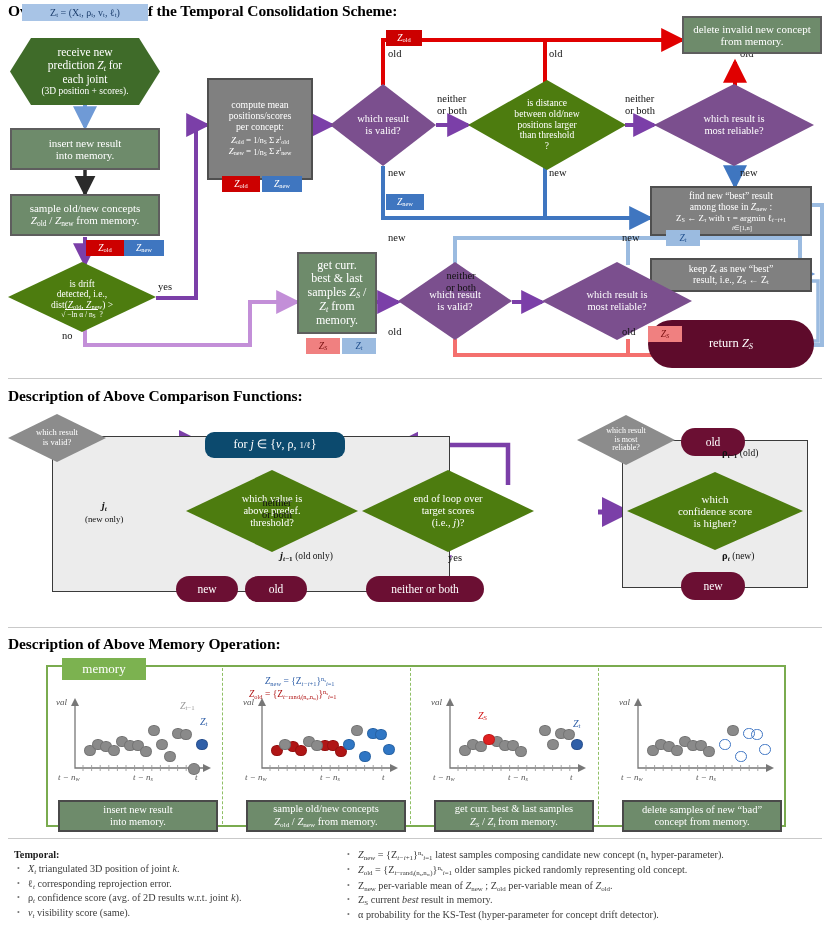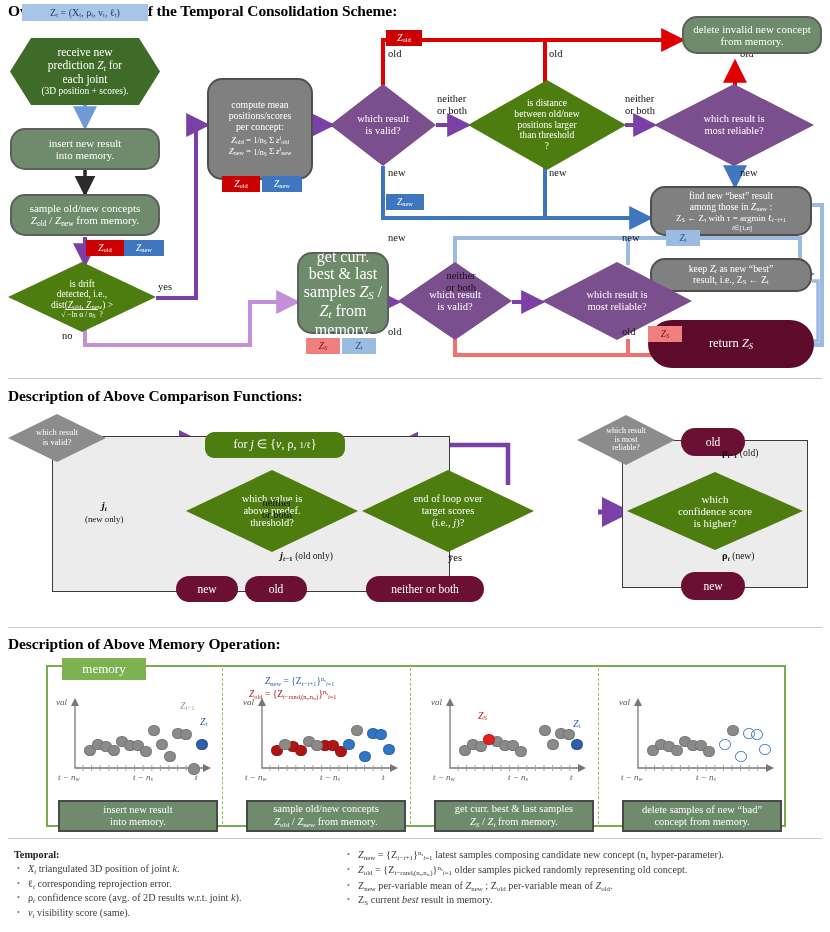--- a/index.html
+++ b/index.html
@@ -4,32 +4,32 @@
 <style>
   html,body{margin:0;padding:0;background:#ffffff;}
   body{width:830px;height:932px;position:relative;
        font-family:"Liberation Serif",serif;color:#1a1a1a;overflow:hidden;}
   .sec-title{position:absolute;font-family:"Liberation Serif",serif;font-weight:bold;
              font-size:15.5px;color:#000;letter-spacing:-0.1px;white-space:nowrap;}
   .hr{position:absolute;left:8px;width:814px;height:1px;background:#c9c9c9;}
 
   
   .node{position:absolute;box-sizing:border-box;display:flex;align-items:center;
-        justify-content:center;text-align:center;line-height:1.12;color:#ffffff;border-radius:15px;}
+        justify-content:center;text-align:center;line-height:1.12;color:#ffffff;}
   .rect{border:2.5px solid #5e5e5e;background:#6e8b6b;font-size:11px;padding:2px 3px;}
   .grayrect{border:2.5px solid #4f4f4f;background:#808080;font-size:10.5px;padding:2px 3px;}
   .hexa{background:#3f6b29;font-size:11.5px;color:#fff;
         clip-path:polygon(14% 0,86% 0,100% 50%,86% 100%,14% 100%,0 50%);}
   .diamond{font-size:10.5px;color:#fff;}
   .dia-purple{background:#7b4f8e;clip-path:polygon(50% 0,100% 50%,50% 100%,0 50%);}
   .dia-gray{background:#4d7c0f;clip-path:polygon(50% 0,100% 50%,50% 100%,0 50%);}
   .dia-purple-b{background:#8c8c8c;clip-path:polygon(50% 0,100% 50%,50% 100%,0 50%);}
   .pill{background:#6b0f33;border-radius:999px;font-size:11.5px;color:#fff;}
   .bigpill{background:#5e0b2b;border-radius:40px;font-size:12.5px;color:#fff;}
-  .bluepill{background:#4d7c0f;border-radius:9px;font-size:12px;color:#fff;}
+  .bluepill{background:#0c4a6e;border-radius:9px;font-size:12px;color:#fff;}
   .chipbox{position:absolute;font-size:9.5px;color:#fff;display:flex;align-items:center;
            justify-content:center;box-sizing:border-box;}
   .chip-red{background:#cc0000;}
   .chip-blue{background:#3f76c0;}
   .chip-lblue{background:#9bbbe0;color:#1f4e8c;}
   .chip-lred{background:#f08080;color:#7a1010;}
   .chip-topblue{background:#a8c4e6;color:#1d3f6e;}
   .lbl{position:absolute;font-size:10.5px;color:#111;line-height:1.05;white-space:nowrap;}
   .panelbox{position:absolute;box-sizing:border-box;border:1.5px solid #3a3a3a;background:#ececec;}
   .memframe{position:absolute;box-sizing:border-box;border:2px solid #7aab4f;background:#fff;}
@@ -239,21 +239,21 @@
 </div>
 
 <div class="node grayrect" style="left:650px;top:258px;width:162px;height:34px;font-size:9.8px;">
   <span>keep <i>Z<sub>t</sub></i> as new “best”<br>result, i.e., Z<sub>S</sub> ← Z<sub>t</sub></span>
   </div>
 
 <div class="node bigpill" style="left:648px;top:320px;width:166px;height:48px;">
   <span>return <i>Z<sub>S</sub></i></span>
   </div>
 
-<div class="node rect" style="left:297px;top:252px;width:92px;height:82px;font-size:16px;">
+<div class="node rect" style="left:297px;top:252px;width:80px;height:82px;font-size:12px;">
   <span>get curr.<br>best &amp; last<br>samples <i>Z<sub>S</sub></i> /<br><i>Z<sub>t</sub></i> from<br>memory.</span>
   </div>
 <div class="chipbox chip-lred" style="left:306px;top:338px;width:34px;height:16px;">
   <span><i>Z<sub>S</sub></i></span>
   </div>
 <div class="chipbox chip-lblue" style="left:342px;top:338px;width:34px;height:16px;">
   <span><i>Z<sub>t</sub></i></span>
   </div>
 
 <div class="node diamond dia-purple" style="left:398px;top:262px;width:114px;height:78px;">
@@ -525,14 +525,15 @@
     <li>ρ<sub><i>t</i></sub> confidence score (avg. of 2D results w.r.t. joint <i>k</i>).</li>
     <li><i>v<sub>t</sub></i> visibility score (same).</li>
   </ul>
 </div>
 <div class="notes" style="left:344px;top:848px;width:486px;">
   <ul>
     <li><i>Z</i><sub>new</sub> = {Z<sub><i>t−i</i>+1</sub>}<sup>n<sub>s</sub></sup><sub><i>i</i>=1</sub> latest samples composing candidate new concept (n<sub>s</sub> hyper-parameter).</li>
     <li><i>Z</i><sub>old</sub> = {Z<sub><i>t</i>−rand<sub><i>i</i></sub>(n<sub>s</sub>,n<sub>w</sub>)</sub>}<sup>n<sub>s</sub></sup><sub><i>i</i>=1</sub> older samples picked randomly representing old concept.</li>
     <li>Z<sub>new</sub> per-variable mean of <i>Z</i><sub>new</sub> ; Z<sub>old</sub> per-variable mean of <i>Z</i><sub>old</sub>.</li>
     <li>Z<sub>S</sub> current <i>best</i> result in memory.</li>
+    <li>α probability for the KS-Test (hyper-parameter for concept drift detector).</li>
   </ul>
 </div>
 
 </body></html>

